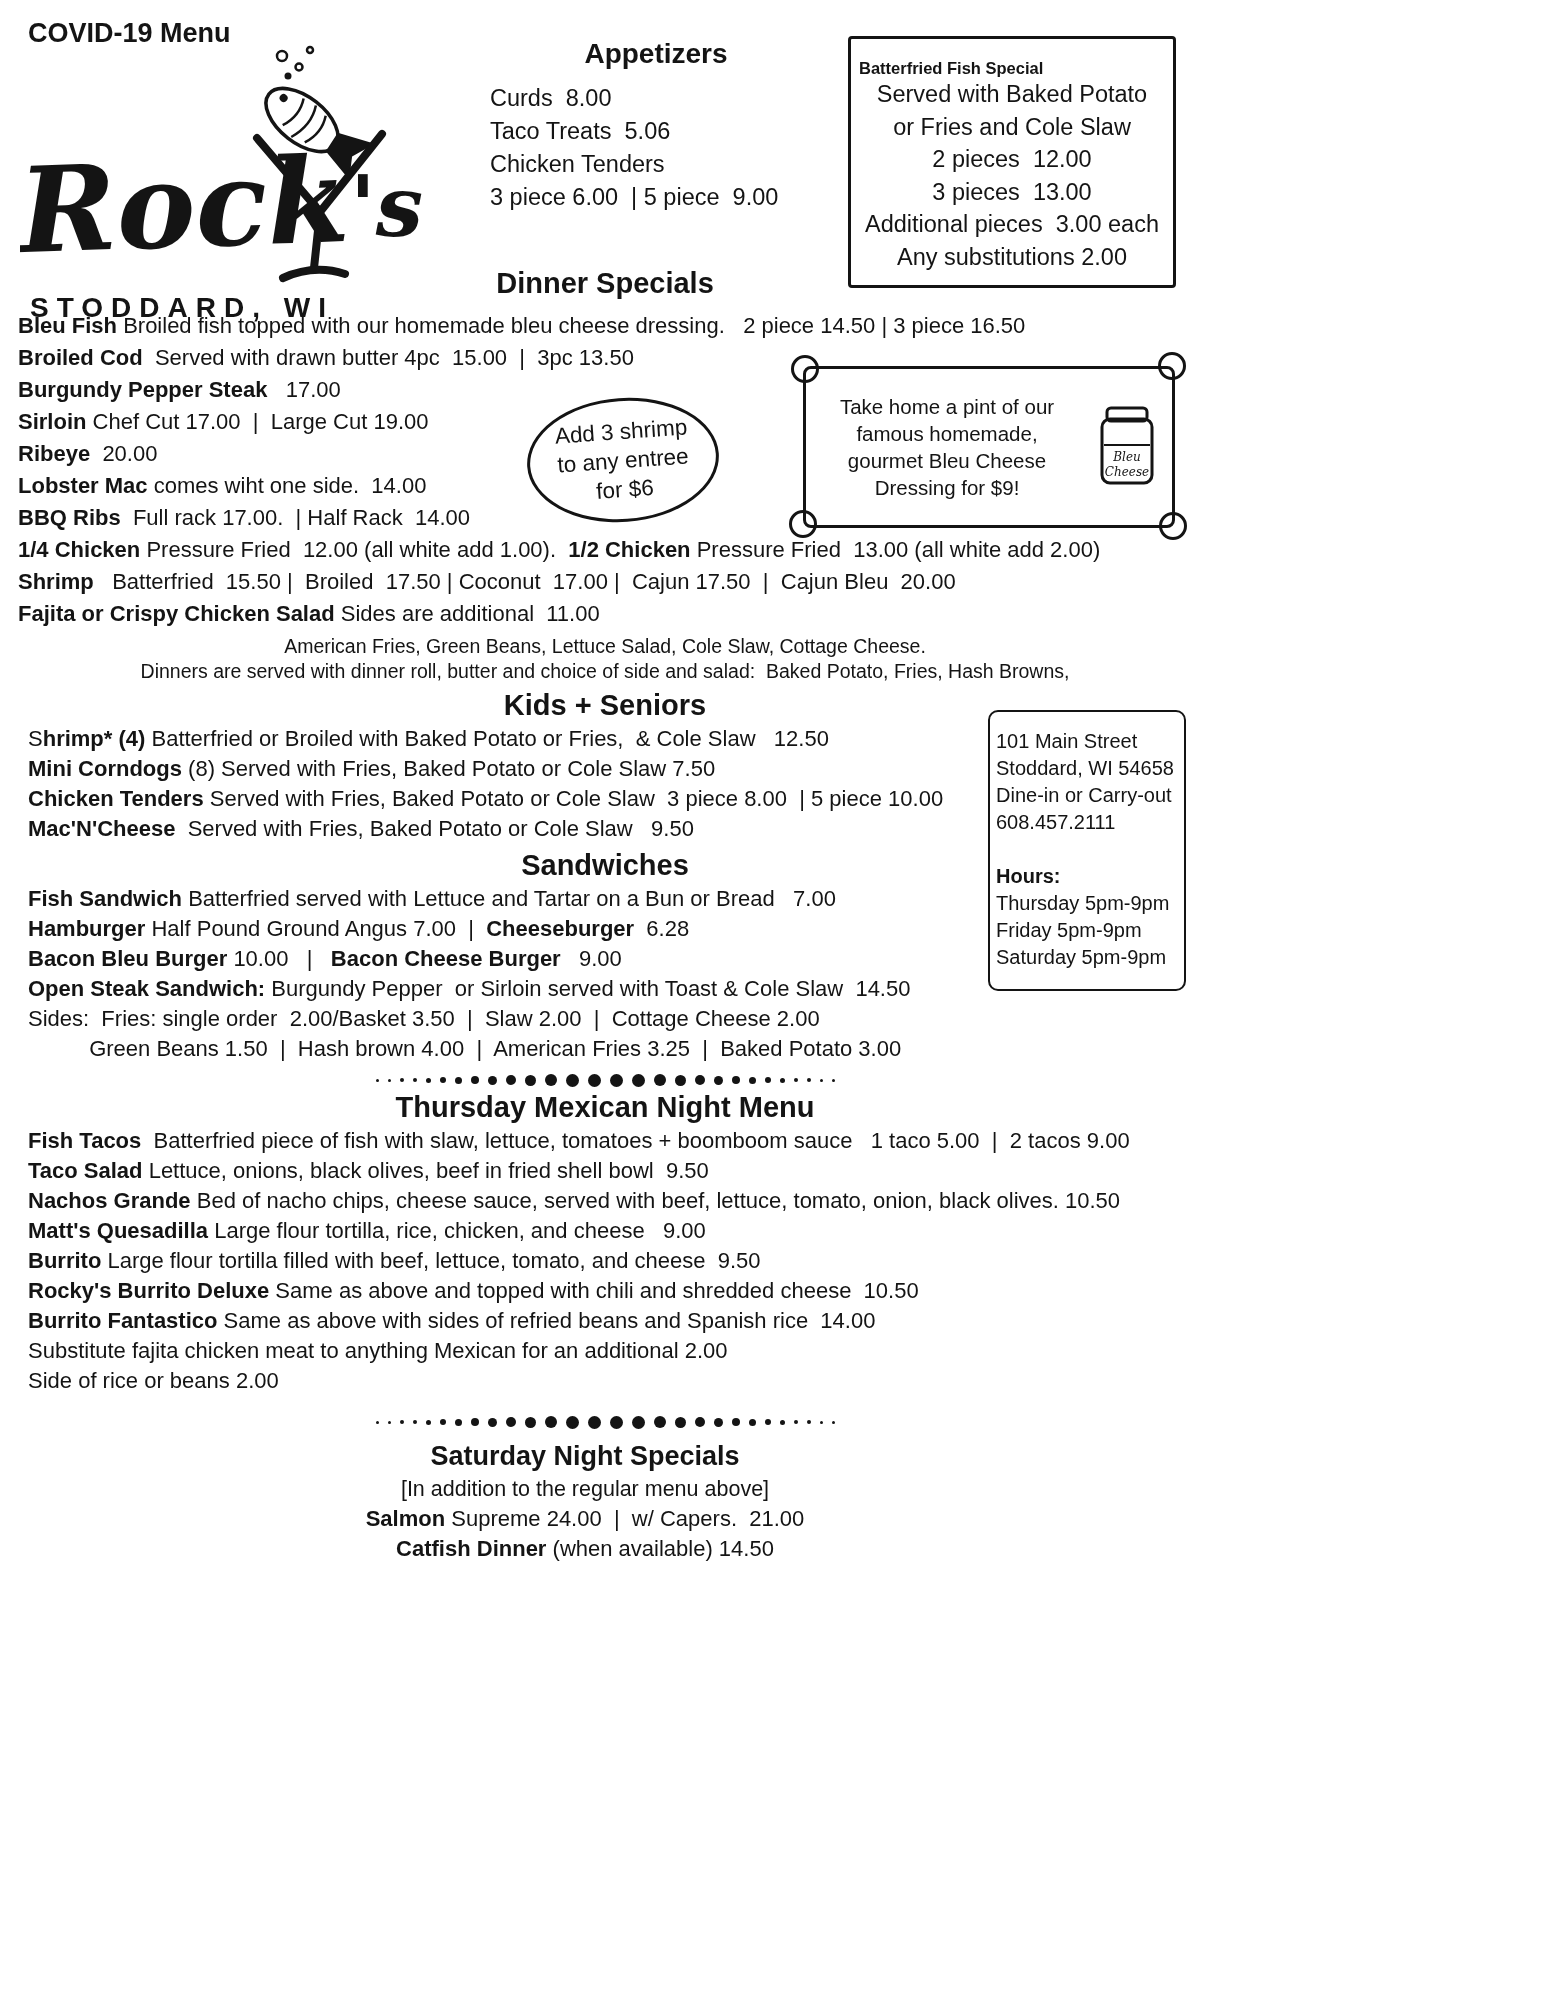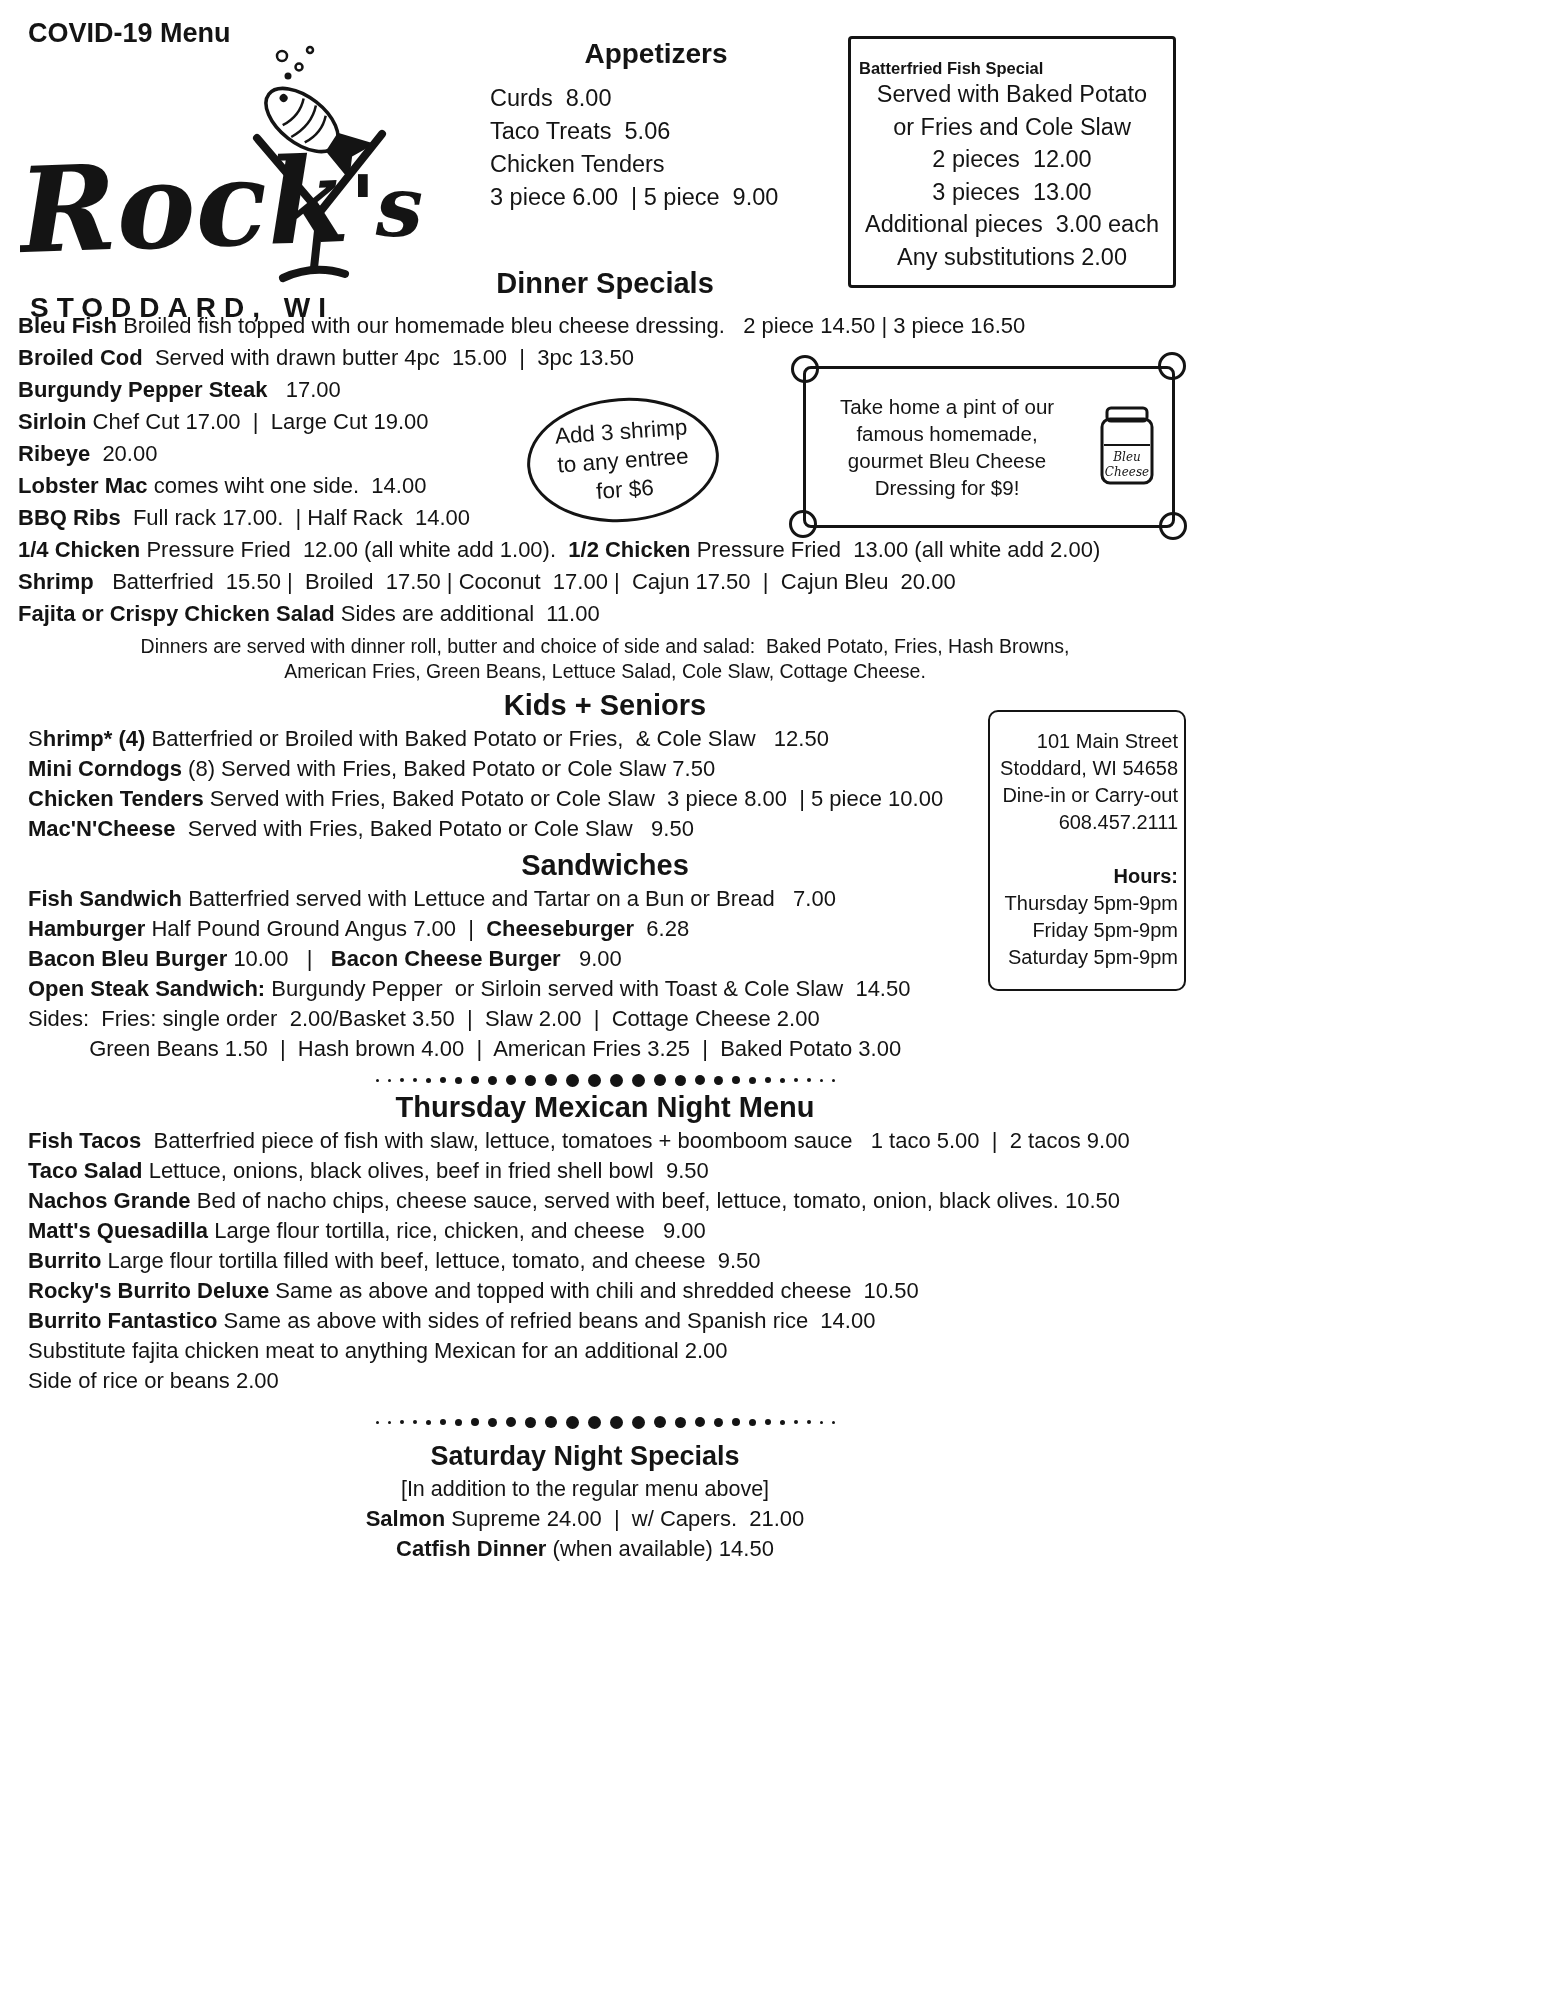--- a/index.html
+++ b/index.html
@@ -53,21 +53,21 @@
     display:flex; flex-direction:column; justify-content:center; }
   .bleu-line { text-align:center; font-size:20.5px; line-height:27px; }
   .loop { width:28px; height:28px; border:3px solid #141414; border-radius:50%; position:absolute; background:#fff0; }
   .loop-tl { left:-15px; top:-14px; }
   .loop-bl { left:-17px; bottom:-13px; }
   .loop-tr { right:-14px; top:-17px; }
   .loop-br { right:-15px; bottom:-15px; }
   .jar { position:absolute; right:14px; top:34px; }
 
   .info-box { position:absolute; left:988px; top:710px; width:198px; border:2.5px solid #141414;
-    border-radius:10px; padding:16px 6px 18px; text-align:right; }
+    border-radius:10px; padding:16px 6px 18px; text-align:left; }
   .info-line { font-size:20px; line-height:27px; }
   .hours-title { font-size:20px; line-height:27px; font-weight:bold; margin-top:27px; }
 </style>
 </head>
 <body>
 
 <div class="page">
 
   <div class="covid">COVID-19 Menu</div>
 
@@ -123,22 +123,22 @@
         <div class="menu-line"><span class="bold">Broiled Cod</span><span>  Served with drawn butter 4pc  15.00  |  3pc 13.50</span></div>
         <div class="menu-line"><span class="bold">Burgundy Pepper Steak</span><span>   17.00</span></div>
         <div class="menu-line"><span class="bold">Sirloin</span><span> Chef Cut 17.00  |  Large Cut 19.00</span></div>
         <div class="menu-line"><span class="bold">Ribeye</span><span>  20.00</span></div>
         <div class="menu-line"><span class="bold">Lobster Mac</span><span> comes wiht one side.  14.00</span></div>
         <div class="menu-line"><span class="bold">BBQ Ribs</span><span>  Full rack 17.00.  | Half Rack  14.00</span></div>
         <div class="menu-line"><span class="bold">1/4 Chicken</span><span> Pressure Fried  12.00 (all white add 1.00).  </span><span class="bold">1/2 Chicken</span><span> Pressure Fried  13.00 (all white add 2.00)</span></div>
         <div class="menu-line"><span class="bold">Shrimp</span><span>   Batterfried  15.50 |  Broiled  17.50 | Coconut  17.00 |  Cajun 17.50  |  Cajun Bleu  20.00</span></div>
         <div class="menu-line"><span class="bold">Fajita or Crispy Chicken Salad</span><span> Sides are additional  11.00</span></div>
       </div>
+    <div class="note">American Fries, Green Beans, Lettuce Salad, Cole Slaw, Cottage Cheese.</div>
     <div class="note">Dinners are served with dinner roll, butter and choice of side and salad:  Baked Potato, Fries, Hash Browns,</div>
-    <div class="note">American Fries, Green Beans, Lettuce Salad, Cole Slaw, Cottage Cheese.</div>
 
     <div class="heading h-kids">Kids + Seniors</div>
     <div class="std-list">
         <div class="menu-line"><span>S</span><span class="bold">hrimp* (4)</span><span> Batterfried or Broiled with Baked Potato or Fries,  &amp; Cole Slaw   12.50</span></div>
         <div class="menu-line"><span class="bold">Mini Corndogs</span><span> (8) Served with Fries, Baked Potato or Cole Slaw 7.50</span></div>
         <div class="menu-line"><span class="bold">Chicken Tenders</span><span> Served with Fries, Baked Potato or Cole Slaw  3 piece 8.00  | 5 piece 10.00</span></div>
         <div class="menu-line"><span class="bold">Mac'N'Cheese</span><span>  Served with Fries, Baked Potato or Cole Slaw   9.50</span></div>
       </div>
 
     <div class="heading h-sand">Sandwiches</div>

